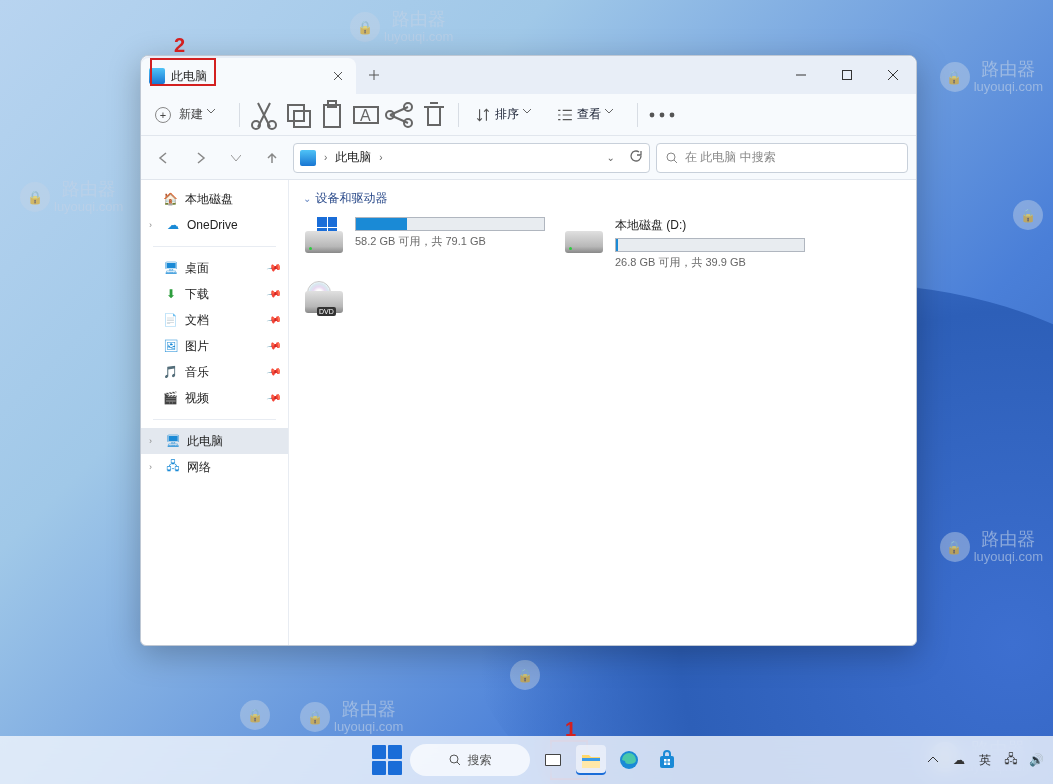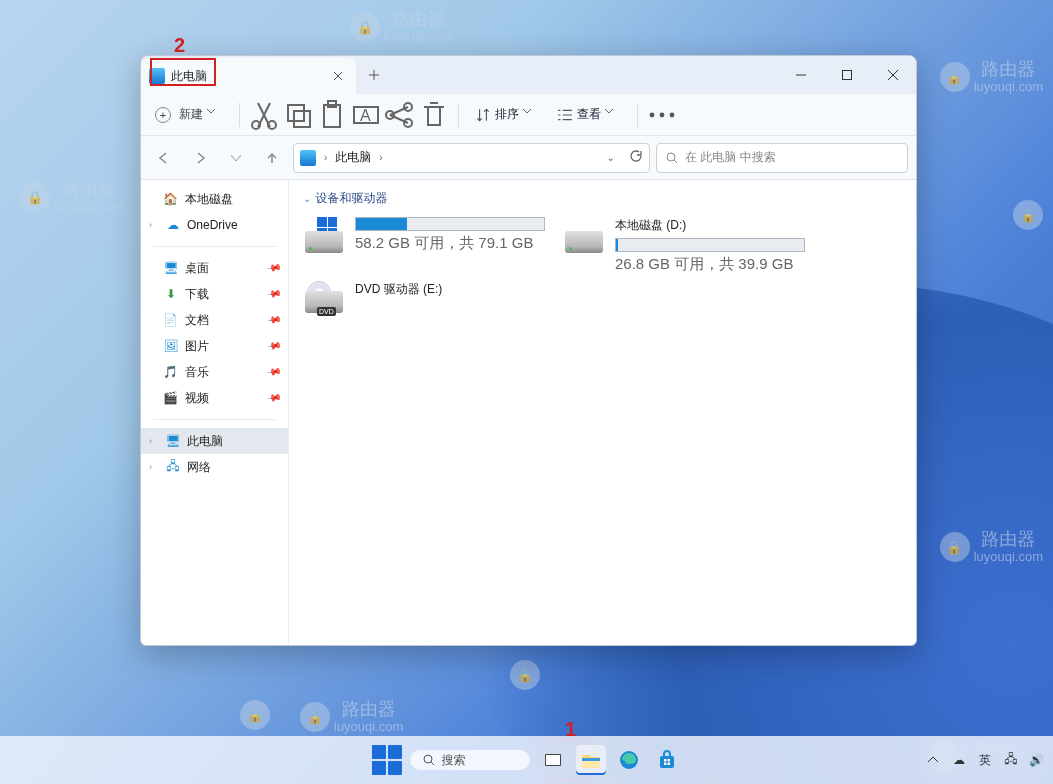--- a/index.html
+++ b/index.html
@@ -44,34 +44,34 @@
 .drive-item { width: 250px; height: 56px; display: flex; align-items: flex-start; gap: 10px; padding: 2px; }
 .drive-icon { width: 40px; height: 44px; position: relative; }
 .drive-body-icon { position: absolute; left: 0; top: 14px; width: 38px; height: 22px; background: linear-gradient(180deg,#e0e0e0 0%, #b8b8b8 70%, #888 100%); border-radius: 3px; }
 .drive-led { position: absolute; left: 4px; top: 30px; width: 3px; height: 3px; background: #2ecc40; border-radius: 50%; }
 .drive-win { position: absolute; left: 12px; top: 0; width: 20px; height: 20px; display: grid; grid-template-columns: 1fr 1fr; gap: 1px; }
 .drive-win span { background: #1a6dd8; }
 .drive-info { flex: 1; }
 .drive-name { font-size: 12px; color: #222; margin-bottom: 4px; }
 .drive-bar { width: 190px; height: 14px; border: 1px solid #b0b6bf; background: #e8ecf0; position: relative; }
 .drive-fill { height: 100%; background: #1a8ad6; }
-.drive-stat { font-size: 15px; color: #666; margin-top: 3px; }
+.drive-stat { font-size: 11px; color: #666; margin-top: 3px; }
 .dvd-icon .drive-body-icon { top: 10px; }
 .dvd-disc { position: absolute; left: 2px; top: 0; width: 24px; height: 24px; background: radial-gradient(circle,#fff 20%,#e8d8f0 40%,#d8e8f0 60%,#fff 80%); border-radius: 50%; border: 1px solid #c8c8c8; }
 .dvd-badge { position: absolute; left: 12px; top: 26px; background: #333; color: #fff; font-size: 7px; padding: 1px 2px; border-radius: 2px; }
 .statusbar { height: 26px; border-top: 1px solid #e1e6ed; display: flex; align-items: center; padding: 0 10px; font-size: 11px; color: #555; }
 .status-sep { width: 1px; height: 14px; background: #d0d6de; margin: 0 10px; }
 .view-modes { margin-left: auto; display: flex; gap: 2px; }
 .view-btn { width: 20px; height: 18px; display: flex; align-items: center; justify-content: center; color: #666; border: 1px solid transparent; }
 .view-btn.active { color: #1a6dd8; }
 .taskbar { position: absolute; left: 0; bottom: 0; width: 100%; height: 48px; background: rgba(240,245,252,0.82); backdrop-filter: blur(10px); display: flex; align-items: center; justify-content: center; gap: 6px; }
 .taskbar-left { display: flex; align-items: center; gap: 8px; }
 .start-btn { width: 30px; height: 30px; display: grid; grid-template-columns: 1fr 1fr; gap: 2px; }
 .start-btn span { background: #1a6dd8; border-radius: 1px; }
-.search-pill { height: 20px; width: 120px; background: rgba(255,255,255,0.7); border-radius: 16px; display: flex; align-items: center; padding: 0 12px; gap: 6px; color: #555; font-size: 12px; }
+.search-pill { height: 32px; width: 120px; background: rgba(255,255,255,0.7); border-radius: 16px; display: flex; align-items: center; padding: 0 12px; gap: 6px; color: #555; font-size: 12px; justify-content: center; }
 .task-icon { width: 30px; height: 30px; display: flex; align-items: center; justify-content: center; border-radius: 4px; }
 .task-icon.active { background: rgba(255,255,255,0.5); box-shadow: inset 0 -2px 0 #1a6dd8; }
 .tray { position: absolute; right: 8px; bottom: 0; height: 48px; display: flex; align-items: center; gap: 10px; color: #333; font-size: 12px; }
 .tray-icon { width: 16px; height: 16px; display: flex; align-items: center; justify-content: center; }
 .annotation { position: absolute; color: #d32020; font-size: 20px; font-weight: bold; }
 .anno-box { position: absolute; border: 2px solid #d32020; }
 .watermark { position: absolute; color: rgba(195,210,230,0.6); font-size: 13px; display: flex; align-items: center; gap: 4px; }
 .watermark .wm-icon { width: 30px; height: 30px; background: rgba(195,210,230,0.45); border-radius: 50%; display: flex; align-items: center; justify-content: center; }
 .watermark .wm-text { display: flex; flex-direction: column; line-height: 1.1; align-items: center; }
 .wm-big { font-size: 18px; }
@@ -378,23 +378,20 @@
               </div>
             <div class="drive-stat">26.8 GB 可用，共 39.9 GB</div>
           </div>
         </div>
         <div class="drive-item">
           <div class="drive-icon dvd-icon">
             <div class="dvd-disc"></div>
             <div class="drive-body-icon"></div>
             <div class="dvd-badge">DVD</div>
           </div>
-          <div class="drive-info">
-            <div class="drive-name">DVD 驱动器 (E:)</div>
-          </div>
         </div>
       </div>
     </div>
   </div>
 
 </div>
 
 <div class="anno-box" style="left:150px; top:58px; width:66px; height:28px;"></div>
 <div class="annotation" style="left:174px; top:34px;">2</div>
 <div class="anno-box" style="left:550px; top:740px; width:38px; height:40px;"></div>

